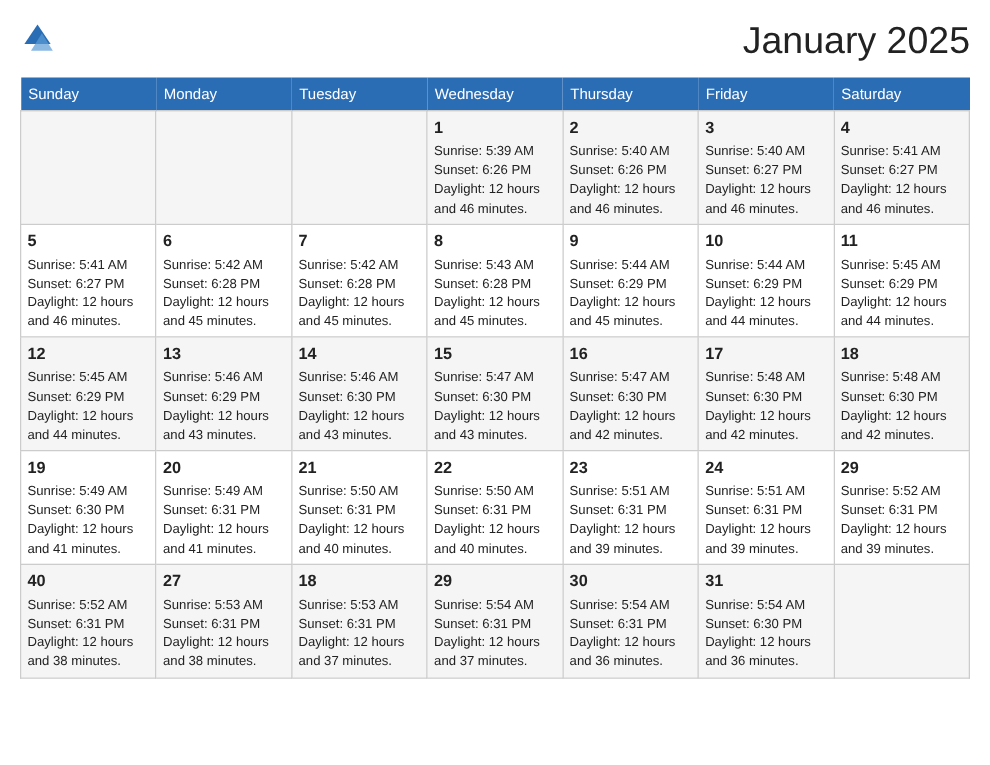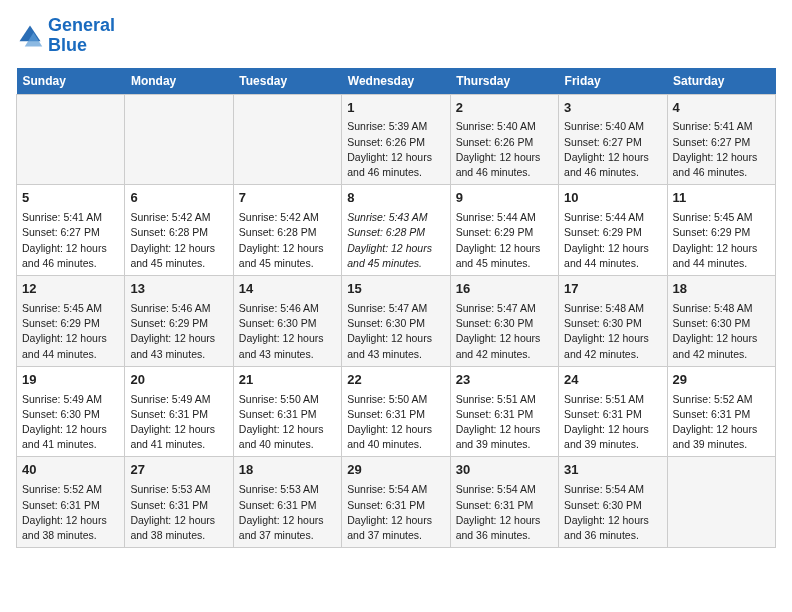--- a/index.html
+++ b/index.html
@@ -49,21 +49,21 @@
       width: 100%;
       border-collapse: collapse;
       font-size: 11px;
     }
     thead tr th {
       background-color: #2a6db5;
       color: #fff;
       text-align: left;
       padding: 6px 6px;
       font-size: 12px;
-      font-weight: bold;
+      font-weight: normal;
     }
     tbody tr td {
       border: 1px solid #ccc;
       vertical-align: top;
       padding: 4px 5px;
       width: 14.28%;
       min-height: 70px;
       color: #222;
       line-height: 1.45;
     }
@@ -89,26 +89,23 @@
 </head>
 <body>
 
 <div class="header">
   <div class="logo">
     <svg class="logo-icon" viewBox="0 0 32 32">
       <rect x="0" y="0" width="32" height="32" fill="none"></rect>
       <polygon points="16,4 28,22 4,22" fill="#2a6db5"></polygon>
       <polygon points="20,12 30,28 10,28" fill="#5b9bd5" opacity="0.7"></polygon>
     </svg>
-    <div class="logo-text">
-      <div><span>General</span></div>
-      <div><span>Blue</span></div>
-    </div>
   </div>
   <div class="title-block">
+    <h1>January 2025</h1>
   </div>
 </div>
 
 <table>
   <thead>
     <tr>
     <th>Sunday</th>
         <th>Monday</th>
         <th>Tuesday</th>
         <th>Wednesday</th>
@@ -168,21 +165,21 @@
         </td>
         <td>
           <div class="day-number">7</div>
           <div class="day-info" style="white-space: pre-line;">Sunrise: 5:42 AM
 Sunset: 6:28 PM
 Daylight: 12 hours
 and 45 minutes.</div>
         </td>
         <td>
           <div class="day-number">8</div>
-          <div class="day-info" style="white-space: pre-line; font-style: italic;">Sunrise: 5:43 AM
+          <div class="day-info" style="white-space: pre-line;">Sunrise: 5:43 AM
 Sunset: 6:28 PM
 Daylight: 12 hours
 and 45 minutes.</div>
         </td>
         <td>
           <div class="day-number">9</div>
           <div class="day-info" style="white-space: pre-line;">Sunrise: 5:44 AM
 Sunset: 6:29 PM
 Daylight: 12 hours
 and 45 minutes.</div>

